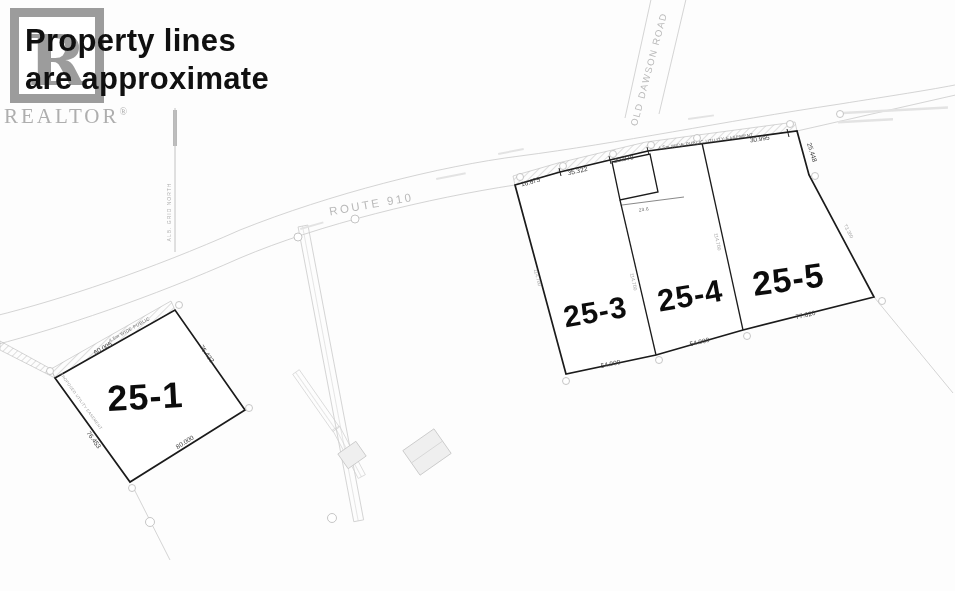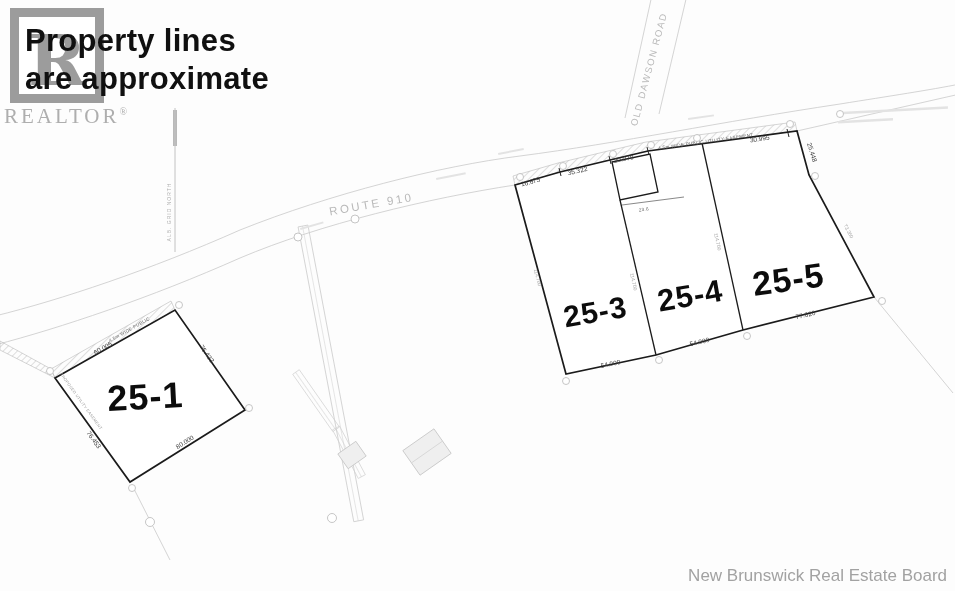--- a/index.html
+++ b/index.html
@@ -188,15 +188,14 @@
       <span class="logo-r">R</span>
     </div>
   </div>
   <div class="realtor"><span>REALTOR</span><sup>®</sup></div>
 
   <div class="headline">
     <div>Property lines</div>
     <div>are approximate</div>
   </div>
 
-  <div class="attribution">New Brunswick Real Estate Board</div>
 
 </div>
 
 </body></html>

